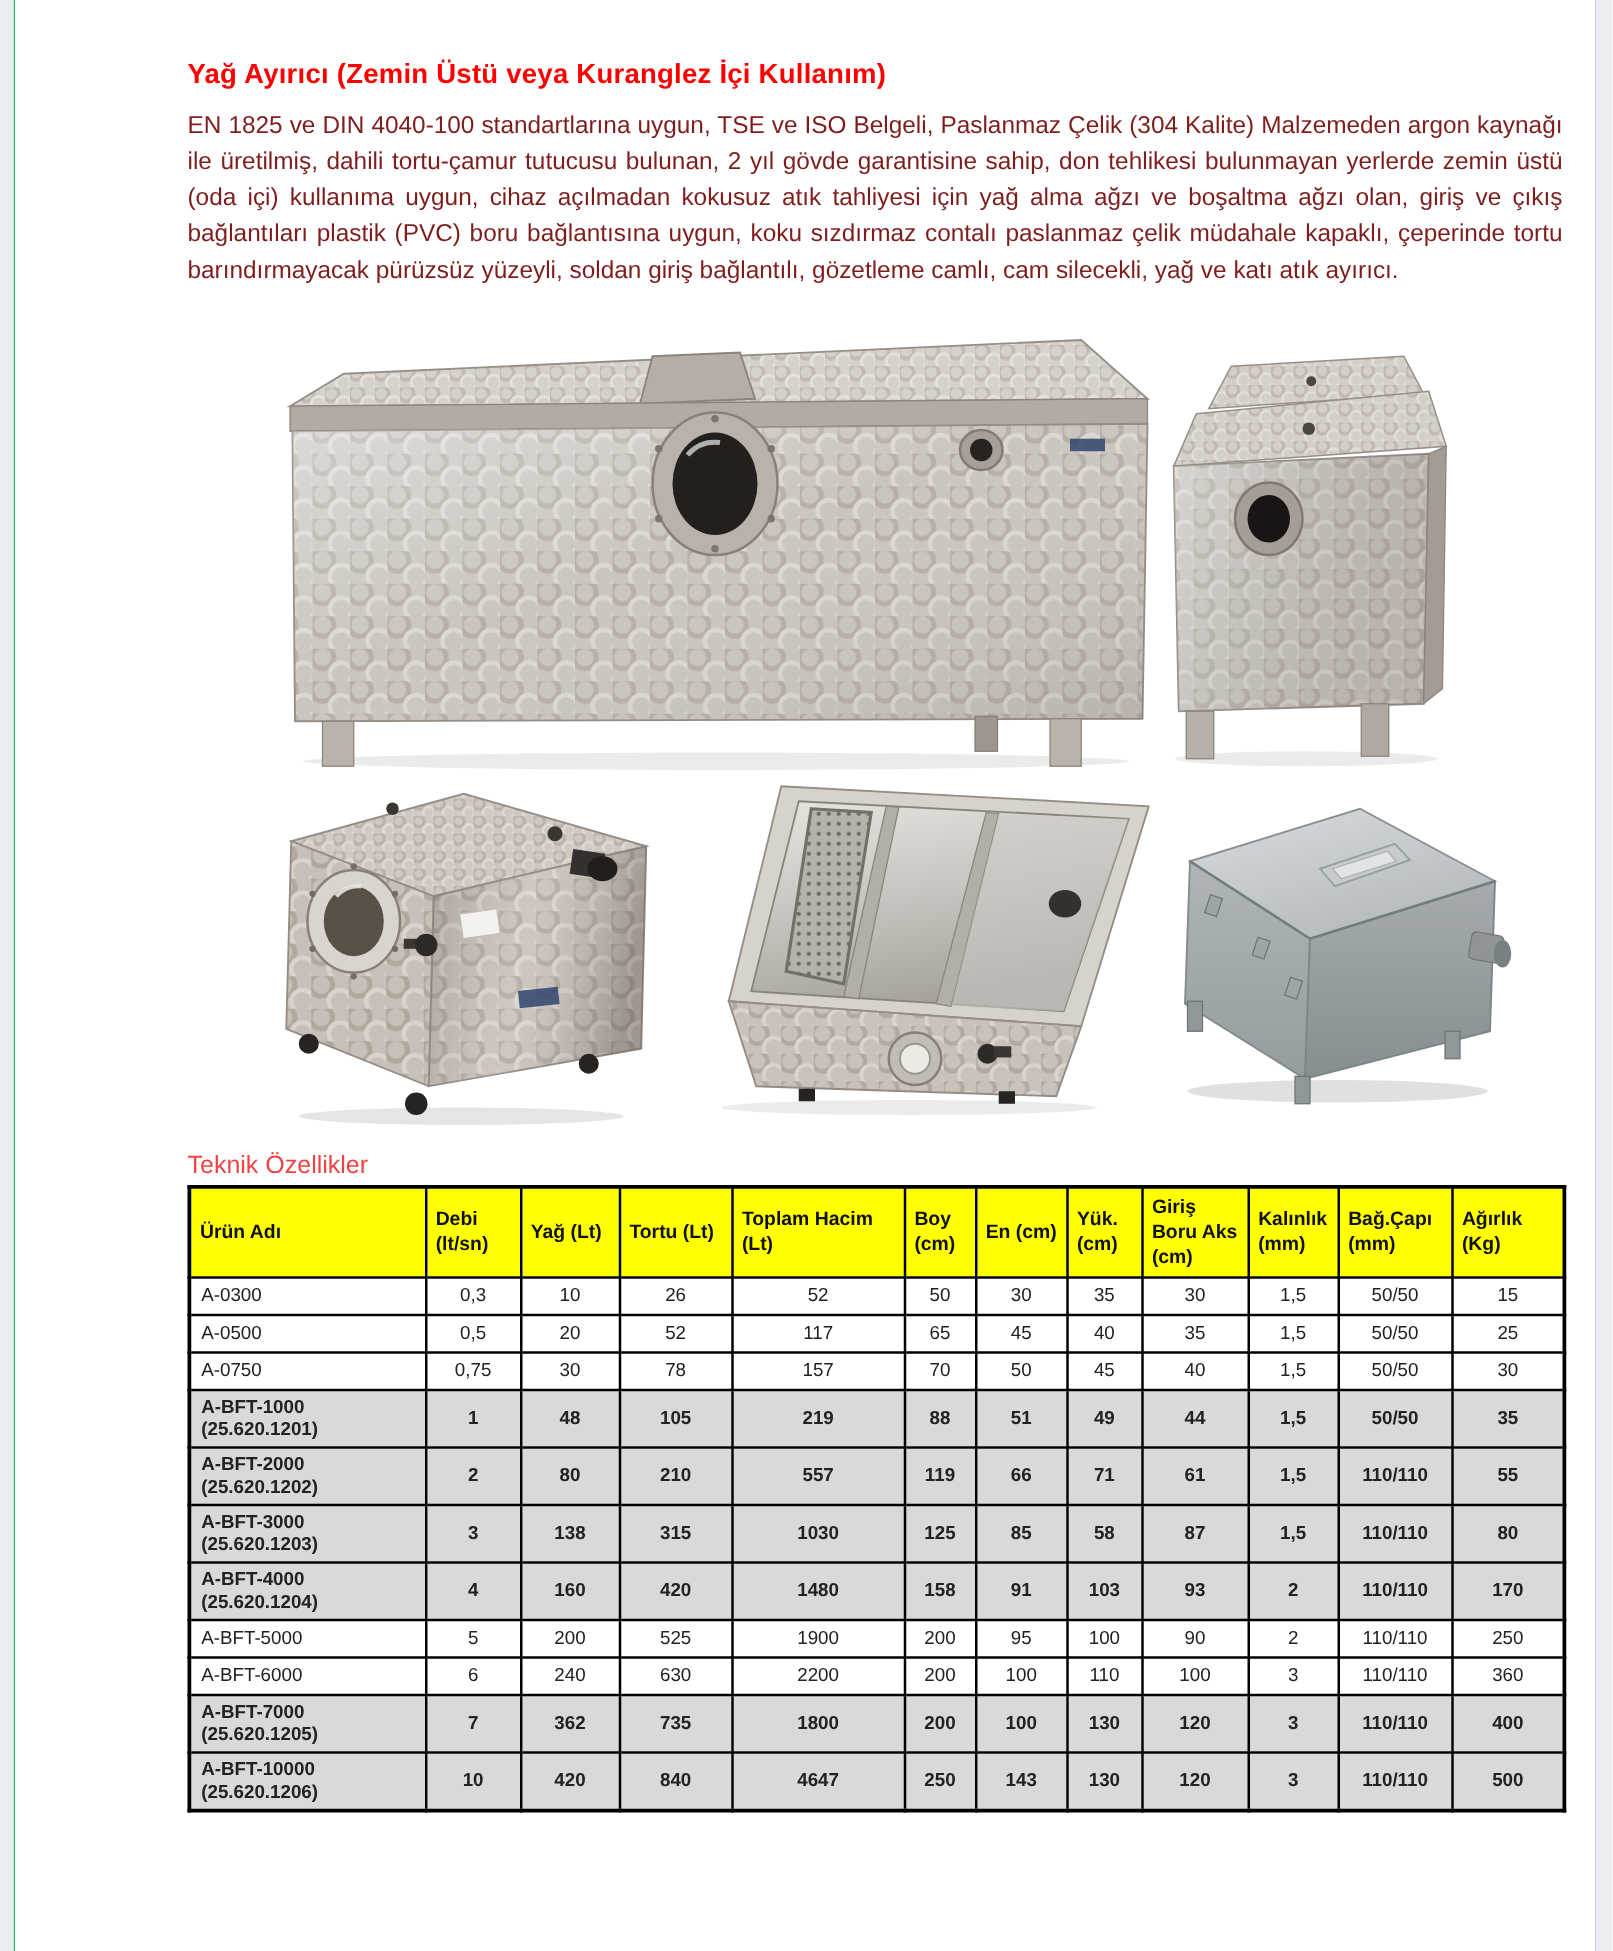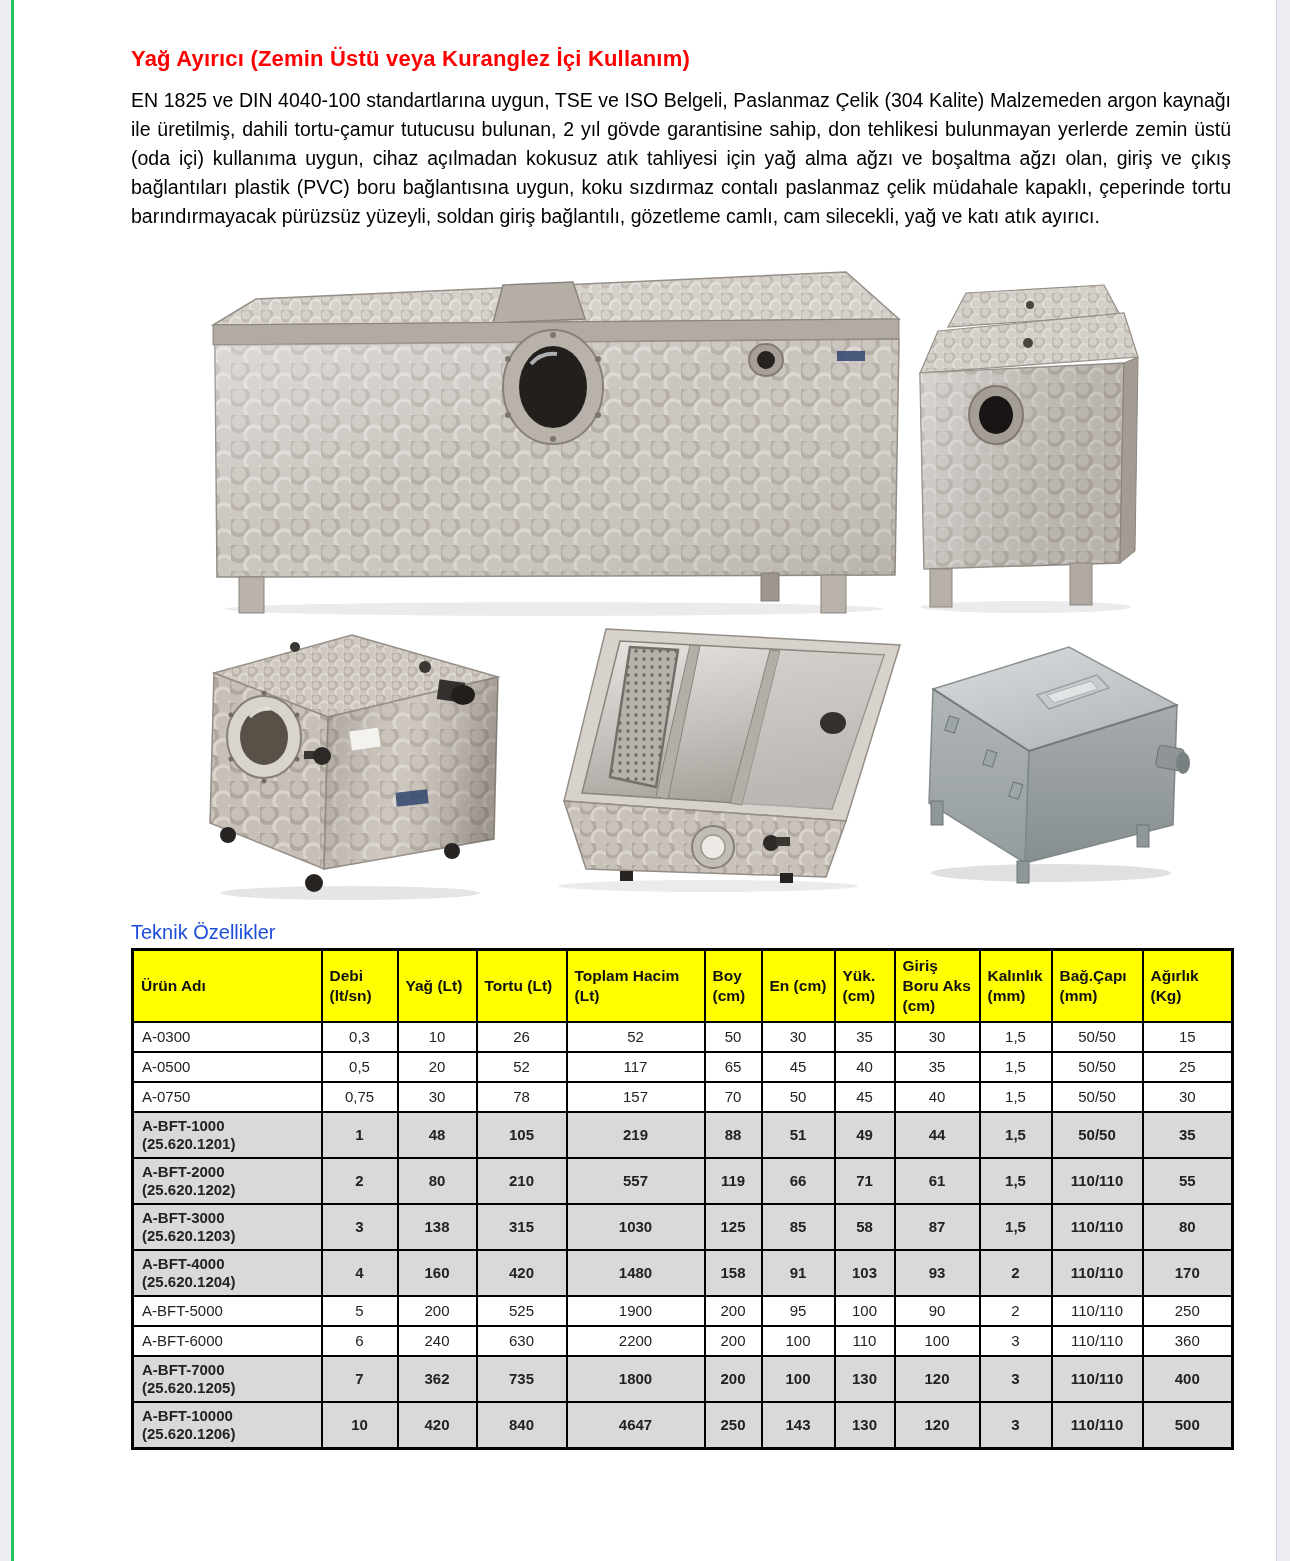--- a/index.html
+++ b/index.html
@@ -7,50 +7,51 @@
     width:1290px;height:1561px;overflow:hidden;
     background:#ecedf2;
     font-family:"Liberation Sans","DejaVu Sans",sans-serif;
     -webkit-font-smoothing:antialiased;
   }
   .page{
     position:relative;
     margin:0 11px;
     width:1266px;height:1561px;
     background:#ffffff;
-    border-left:3px solid #22c55e;
+    border-left:1px solid #22c55e;
     border-right:1px solid #d3d3de;
     box-sizing:border-box;
+    padding-left:21px;
   }
   .content{
     position:relative;
     padding:0 39px 0 117px;
   }
   .doc-title{
     margin:0;padding-top:46px;
     font-size:22px;font-weight:bold;
     color:var(--title-red,#ff0000);
     letter-spacing:0.2px;
   }
   .doc-paragraph{
     margin:14px 0 0 0;
     width:1100px;
     font-size:19.5px;line-height:29px;
-    color:#000000;
+    color:#7f1d1d;
     text-align:justify;
   }
   .photos{
     position:relative;
     width:1100px;height:660px;
     margin-top:22px;
   }
   .photo{position:absolute;}
   .specs-caption{
     margin:8px 0 4px 0;
-    font-size:20px;font-weight:normal;color:#1d4ed8;
+    font-size:20px;font-weight:normal;color:#ef4444;
   }
   table.specs{
     table-layout:fixed;
     width:1100px;
     border-collapse:collapse;
     border:3px solid var(--border-black,#000);
   }
   table.specs th, table.specs td{
     border:2px solid var(--border-black,#000);
     white-space:pre-line;

